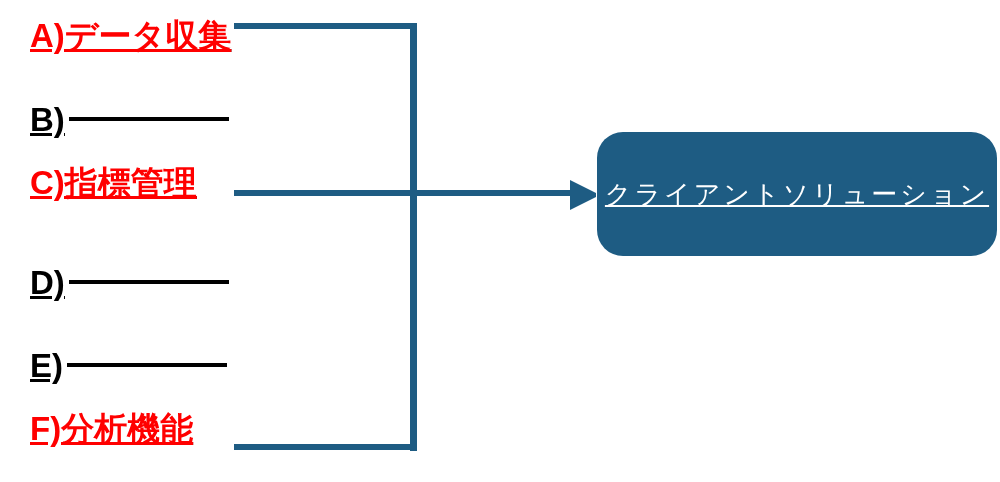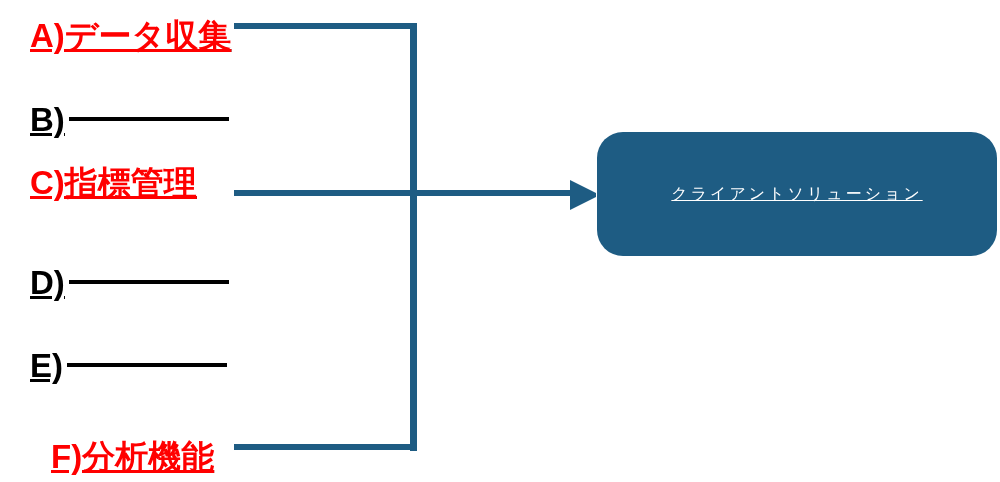--- a/index.html
+++ b/index.html
@@ -70,21 +70,21 @@
     width: 400px;
     height: 124px;
     background: var(--accent);
     border-radius: 26px;
     display: flex;
     align-items: center;
     justify-content: center;
   }
   .target-label {
     color: var(--target-text);
-    font-size: 16px;
+    font-size: 26px;
     font-weight: 500;
     letter-spacing: 3px;
     white-space: nowrap;
   }
 </style>
 </head>
 <body>
 
 <div class="canvas">
 
@@ -104,21 +104,21 @@
   <div class="option-row" style="top:258px;">
     <span class="option-label blank">D)</span>
     <span class="blank-line"></span>
   </div>
 
   <div class="option-row" style="top:341px;">
     <span class="option-label blank">E)</span>
     <span class="blank-line"></span>
   </div>
 
-  <div class="option-row" style="top:432px;margin-left:21px;">
+  <div class="option-row" style="top:404px;">
     <span class="option-label answer">F)分析機能</span>
   </div>
 
   <div class="connector h" style="left:230px; top:19px; width:183px;"></div>
   <div class="connector v" style="left:406px; top:19px; height:428px;"></div>
   <div class="connector h" style="left:230px; top:186px; width:340px;"></div>
   <div class="connector h" style="left:230px; top:440px; width:183px;"></div>
   <div class="arrowhead" style="left:566px; top:176px;"></div>
 
   <div class="target-box">

